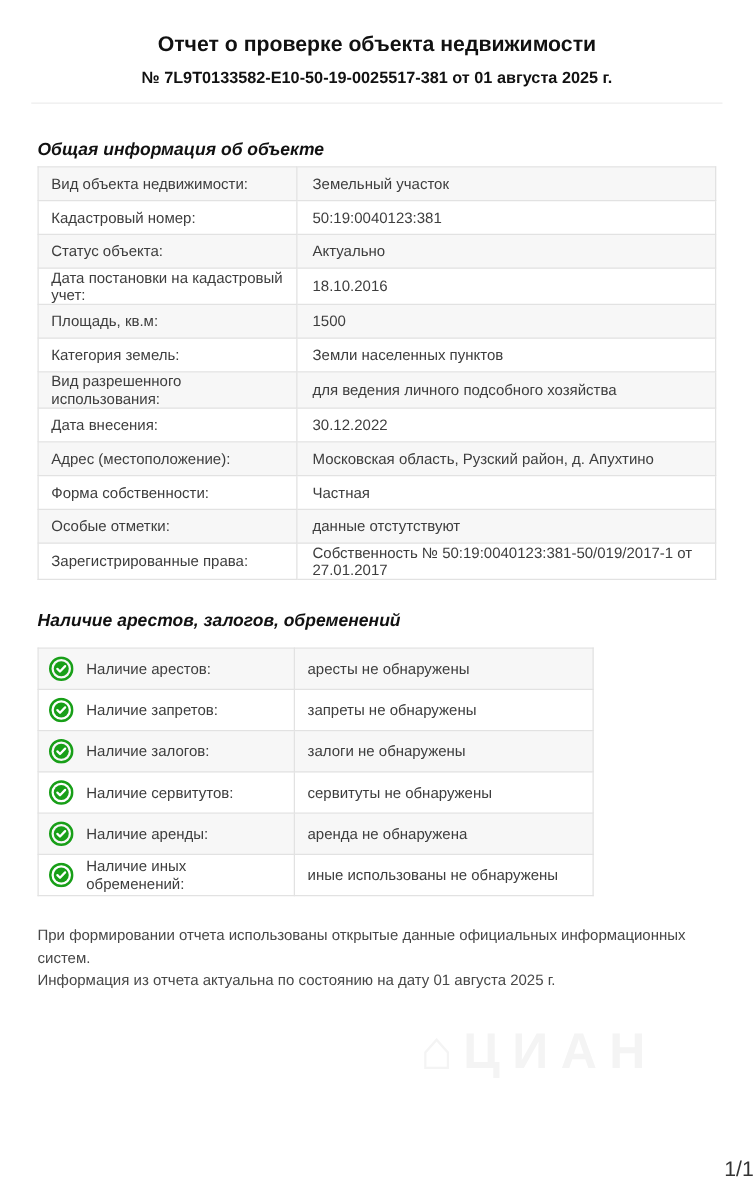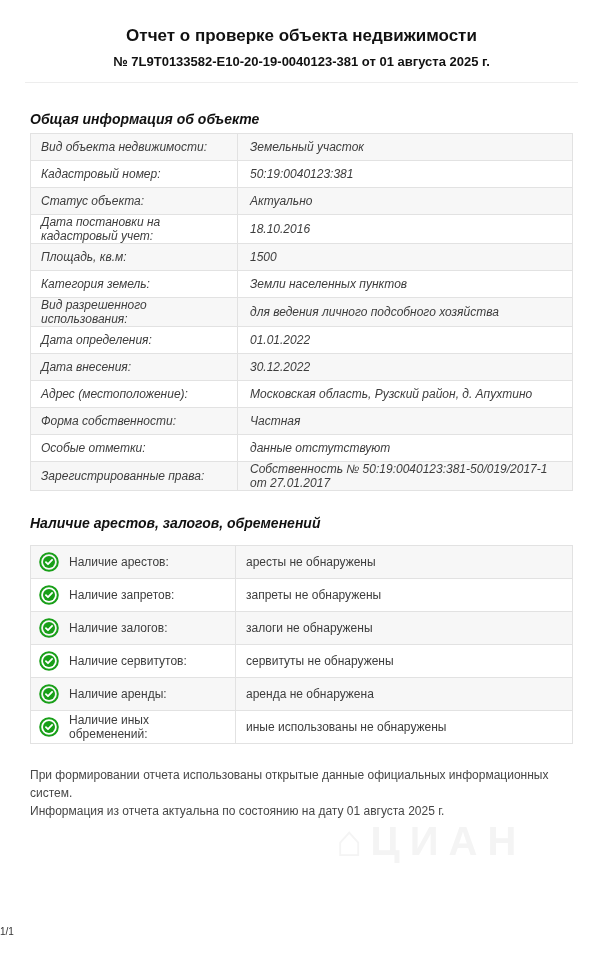--- a/index.html
+++ b/index.html
@@ -6,52 +6,52 @@
   body{font-family:"Liberation Sans","DejaVu Sans",sans-serif;color:#333;}
   .page{position:relative;width:603px;height:960px;background:#fff;overflow:hidden;}
 
   .report-title{margin:0;padding-top:26px;text-align:center;font-size:17px;line-height:20px;font-weight:bold;color:#111;}
   .report-subtitle{margin:8px 0 0 0;text-align:center;font-size:13px;line-height:16px;font-weight:bold;color:#111;}
   .header-divider{margin:12px 25px 0 25px;border-top:1px solid #ededed;height:0;}
 
   .section-heading{margin:28px 30px 0 30px;font-size:14px;line-height:16px;font-weight:bold;color:#111;font-style:italic;}
   .section-heading.second{margin-top:24px;}
 
-  table.info-table{border-collapse:collapse;margin:6px 0 0 30px;width:543px;table-layout:fixed;font-size:12px;color:#3d3d3d;font-style:italic;}
+  table.info-table{border-collapse:collapse;margin:6px 0 0 30px;width:543px;table-layout:fixed;font-size:12px;color:#3d3d3d;}
   table.info-table td{border:1px solid #e2e2e2;padding:0 10px;vertical-align:middle;}
   table.info-table tr{height:27px;}
   table.info-table tr:nth-child(odd){background:#f7f7f7;}
   table.info-table tr:nth-child(even){background:#ffffff;}
   table.info-table td.label-cell{width:186px;}
   table.info-table td.value-cell{padding-left:12px;}
 
-  table.checks-table{border-collapse:collapse;margin:14px 0 0 30px;width:543px;table-layout:fixed;font-size:12px;color:#3d3d3d;}
+  table.checks-table{border-collapse:collapse;margin:14px 0 0 30px;width:445px;table-layout:fixed;font-size:12px;color:#3d3d3d;}
   table.checks-table td{border:1px solid #e2e2e2;vertical-align:middle;padding:0 10px;}
   table.checks-table tr{height:33px;}
   table.checks-table tr:nth-child(odd){background:#f7f7f7;}
   table.checks-table tr:nth-child(even){background:#ffffff;}
   td.check-label-cell{width:186px;padding-left:8px !important;}
   .check-label-inner{display:flex;align-items:center;gap:10px;}
   .check-icon{width:20px;height:20px;flex:0 0 20px;display:inline-block;}
 
   .footer-note{margin:22px 30px 0 30px;font-size:12px;line-height:18px;color:#474747;}
 
   .watermark{position:absolute;left:336px;top:816px;display:flex;align-items:center;gap:8px;
     color:#f4f4f4;font-weight:bold;font-size:40px;letter-spacing:10px;user-select:none;}
   .watermark-house{font-size:44px;letter-spacing:0;color:#f4f4f4;}
 
-  .page-number{position:absolute;left:0;top:926px;width:100%;text-align:left;font-size:10px;color:#333;}
+  .page-number{position:absolute;left:0;top:926px;width:100%;text-align:right;font-size:17px;color:#333;}
 </style>
 </head>
 <body>
 
 <div class="page">
 
   <h1 class="report-title">Отчет о проверке объекта недвижимости</h1>
-  <div class="report-subtitle">№ 7L9T0133582-E10-20-19-0040123-381 от 01 августа 2025 г.</div>
+  <div class="report-subtitle">№ 7L9T0133582-E10-50-19-0025517-381 от 01 августа 2025 г.</div>
   <div class="header-divider"></div>
 
   <div class="section-heading">Общая информация об объекте</div>
 
   <table class="info-table">
     <tbody>
       <tr>
           <td class="label-cell">Вид объекта недвижимости:</td>
           <td class="value-cell">Земельный участок</td>
         </tr>
@@ -71,24 +71,20 @@
           <td class="label-cell">Площадь, кв.м:</td>
           <td class="value-cell">1500</td>
         </tr>
       <tr>
           <td class="label-cell">Категория земель:</td>
           <td class="value-cell">Земли населенных пунктов</td>
         </tr>
       <tr>
           <td class="label-cell">Вид разрешенного использования:</td>
           <td class="value-cell">для ведения личного подсобного хозяйства</td>
-        </tr>
-      <tr>
-          <td class="label-cell">Дата определения:</td>
-          <td class="value-cell">01.01.2022</td>
         </tr>
       <tr>
           <td class="label-cell">Дата внесения:</td>
           <td class="value-cell">30.12.2022</td>
         </tr>
       <tr>
           <td class="label-cell">Адрес (местоположение):</td>
           <td class="value-cell">Московская область, Рузский район, д. Апухтино</td>
         </tr>
       <tr>

